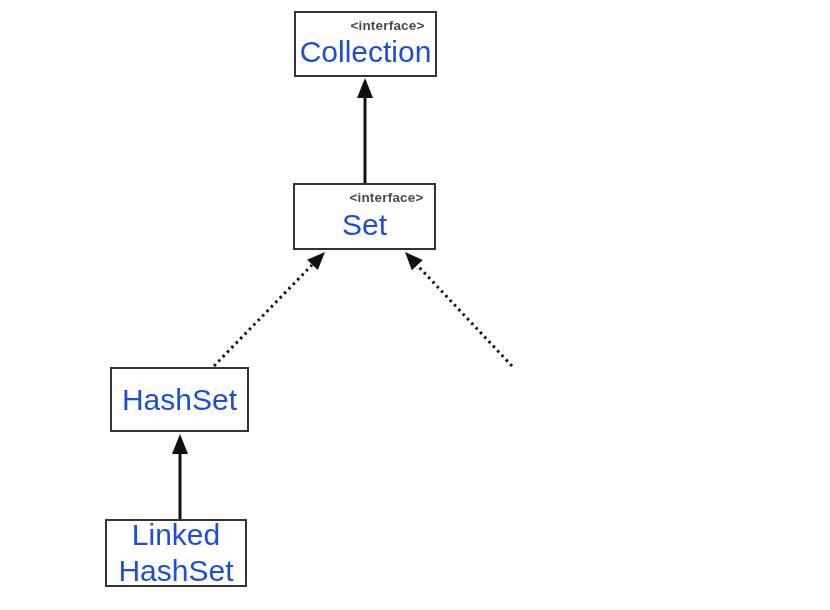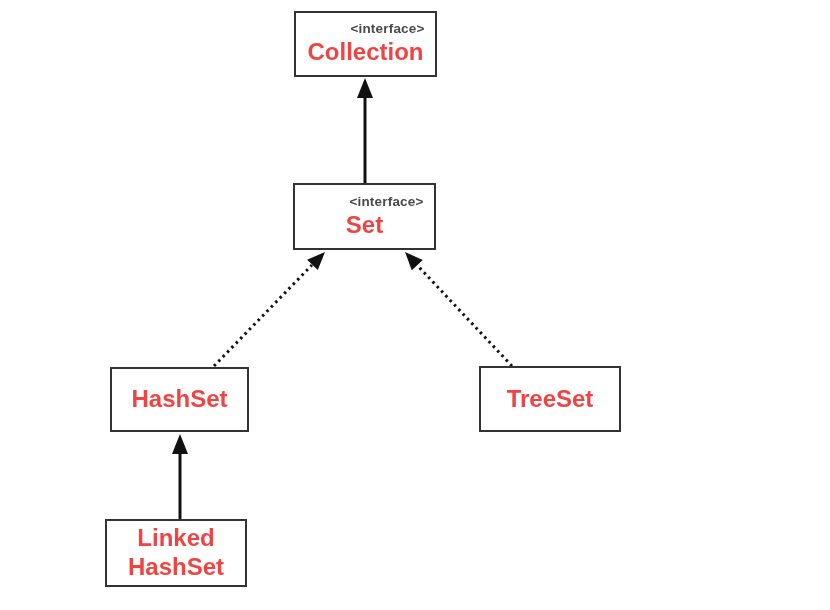--- a/index.html
+++ b/index.html
@@ -37,24 +37,24 @@
   }
   .node .stereotype {
     font-size: 13.5px;
     font-weight: bold;
     letter-spacing: 0.2px;
     line-height: 1.25;
     color: #4a4a4a;
     margin-left: 44px;
   }
   .node .class-name {
-    font-size: 24px;
-    font-weight: bold;
+    font-size: 30px;
+    font-weight: normal;
     line-height: 1.2;
-    color: #ef4444;
+    color: #1d4ed8;
   }
   .node-collection { left: 294px; top: 11px;  width: 143px; height: 66px; }
   .node-set        { left: 293px; top: 183px; width: 143px; height: 67px; }
   .node-hashset    { left: 110px; top: 367px; width: 139px; height: 65px; }
   .node-treeset    { left: 479px; top: 366px; width: 142px; height: 66px; }
   .node-linkedhashset { left: 105px; top: 519px; width: 142px; height: 68px; }
 </style>
 </head>
 <body>
 
@@ -90,22 +90,19 @@
 
   <div class="node node-set">
     <div class="stereotype">&lt;interface&gt;</div>
     <div class="class-name">Set</div>
   </div>
 
   <div class="node node-hashset">
     <div class="class-name">HashSet</div>
   </div>
 
-  <div class="node node-treeset">
-    <div class="class-name">TreeSet</div>
-  </div>
 
   <div class="node node-linkedhashset">
     <div class="class-name">Linked</div>
     <div class="class-name">HashSet</div>
   </div>
 
 </div>
 
 </body></html>

